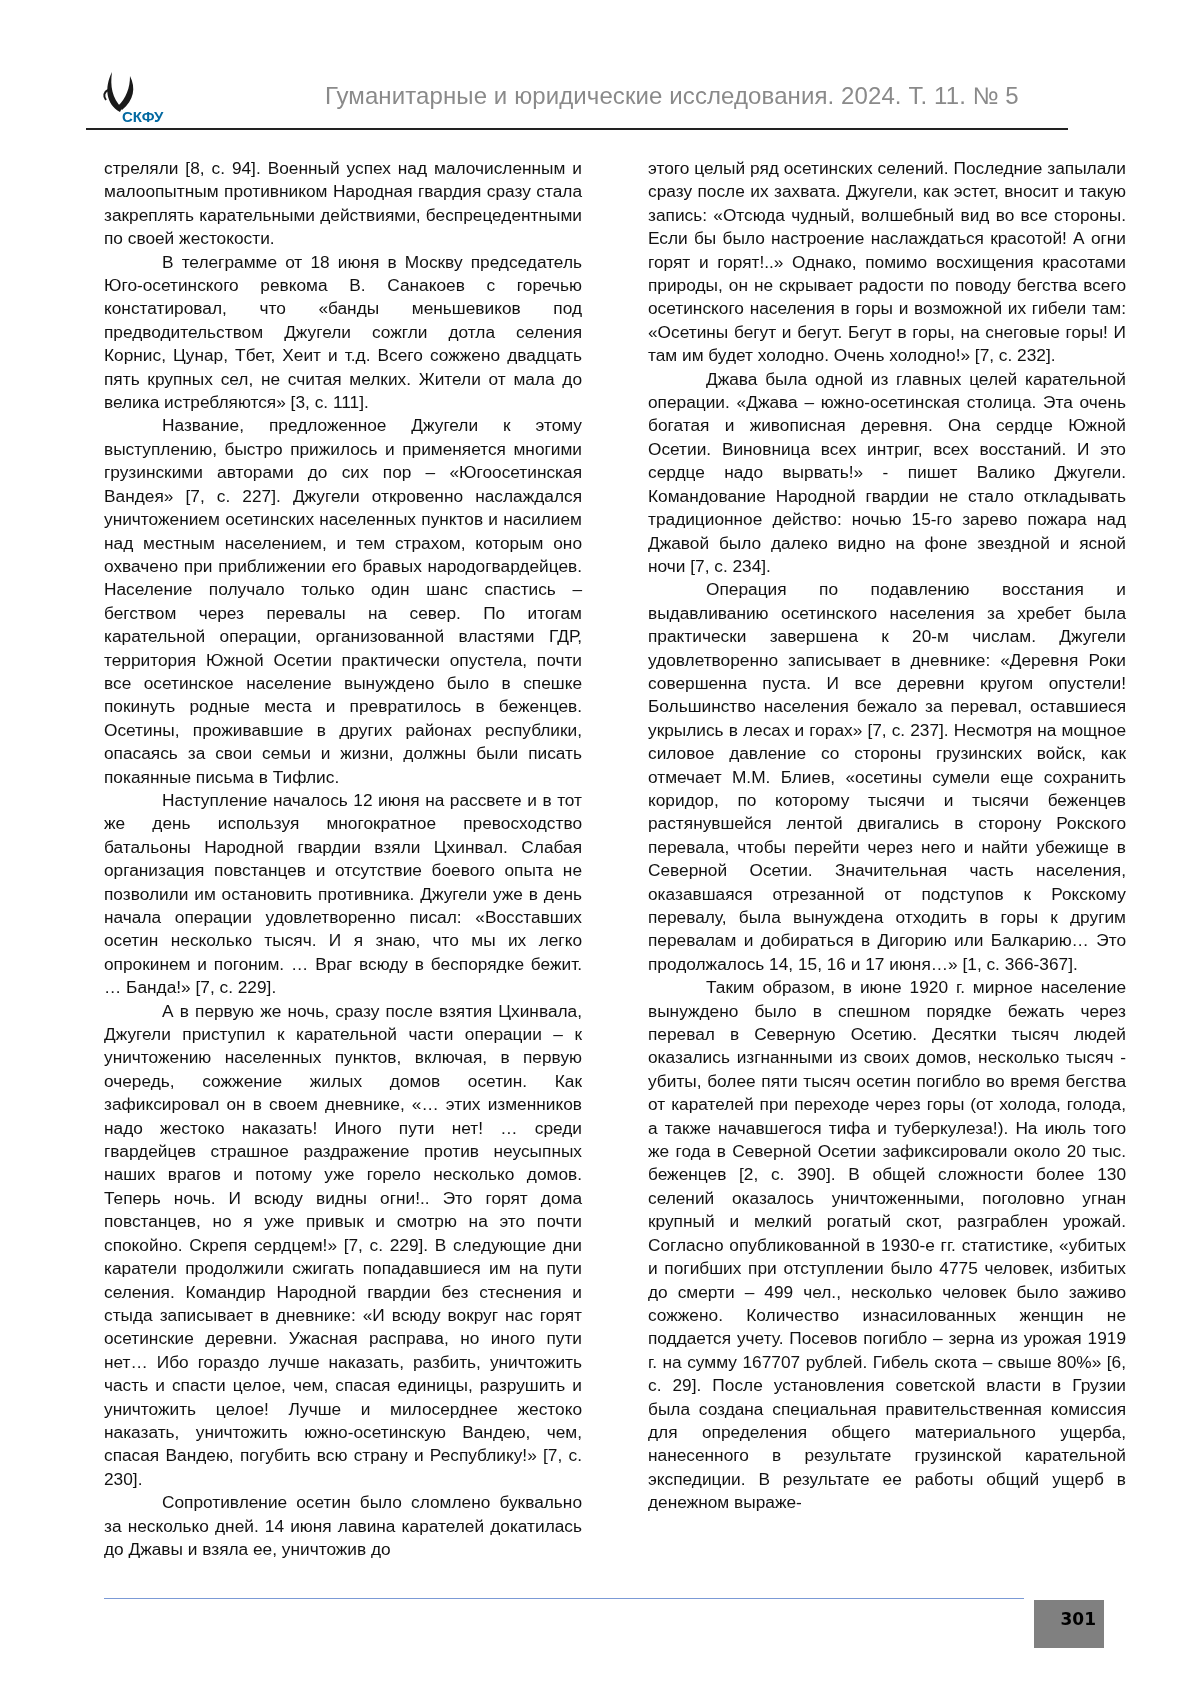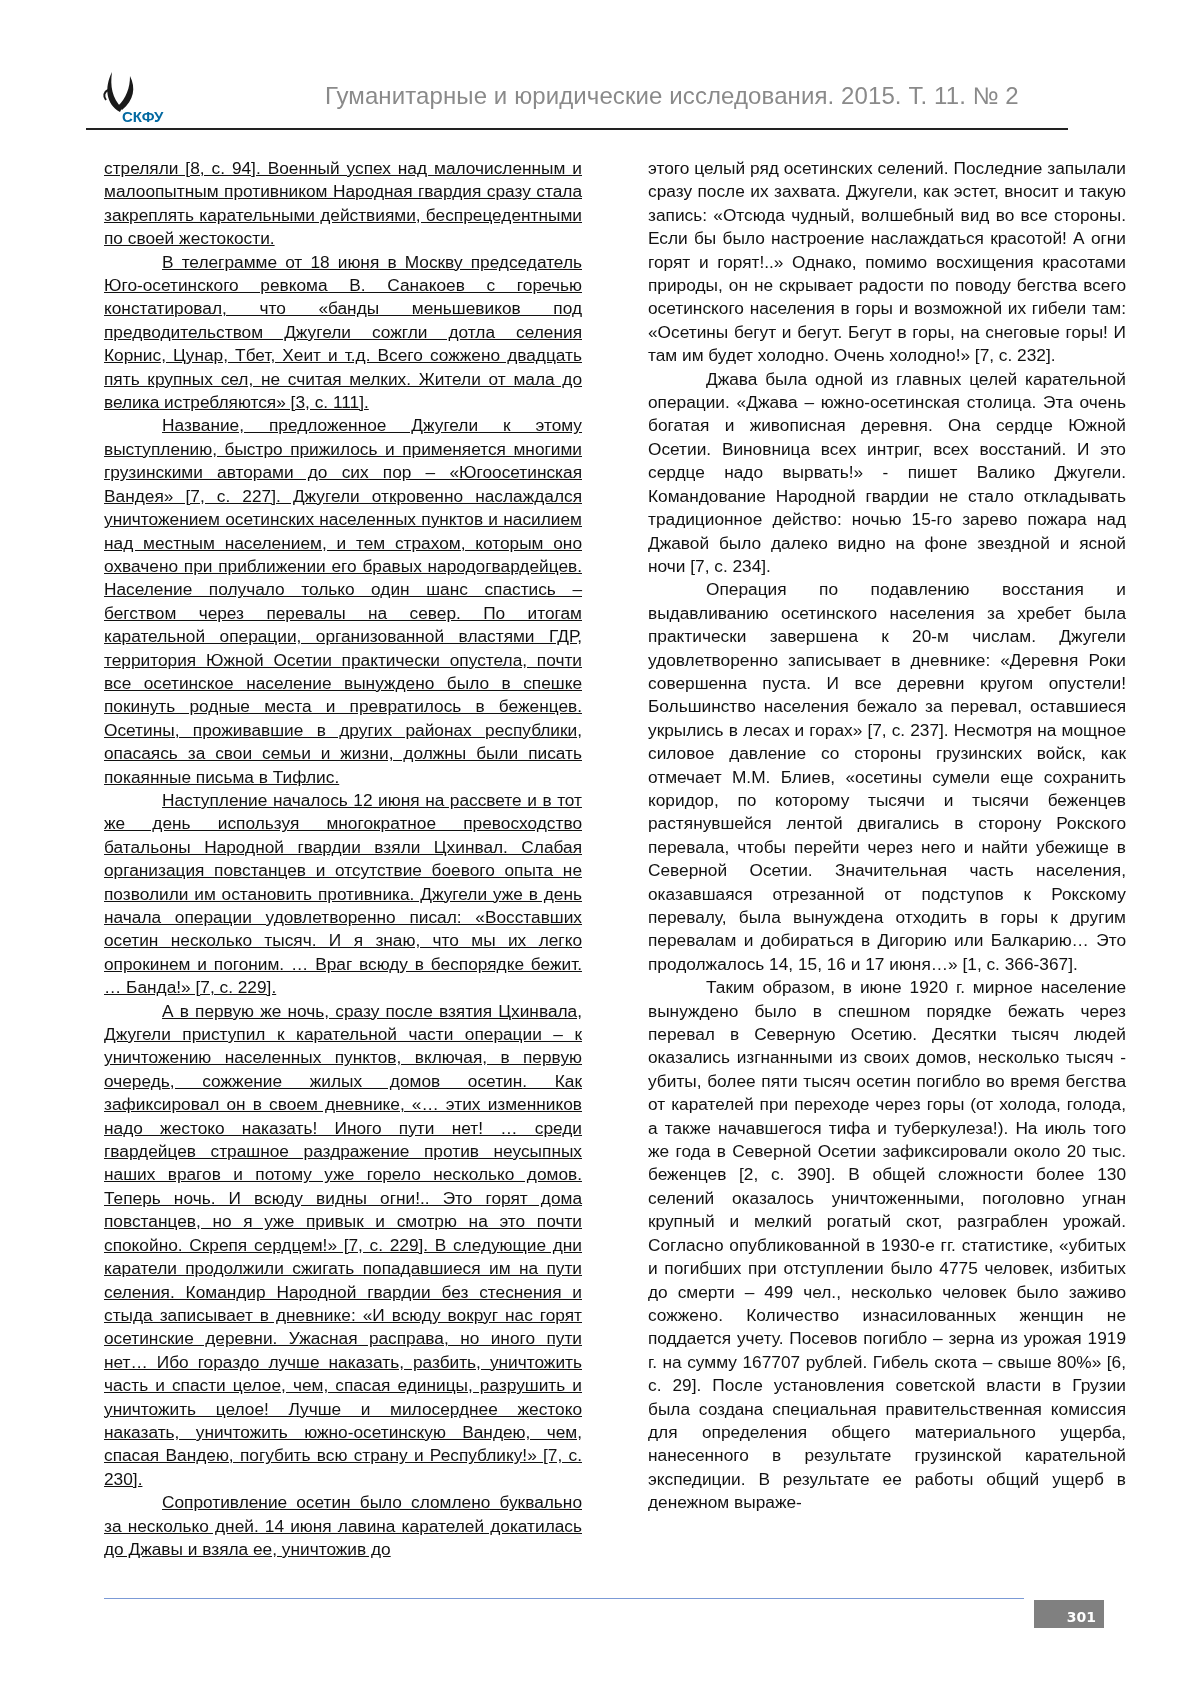--- a/index.html
+++ b/index.html
@@ -4,40 +4,40 @@
 <style>
   html, body { margin: 0; padding: 0; background: #ffffff; }
   body { width: 1200px; height: 1697px; position: relative; overflow: hidden; font-family: "Liberation Sans", sans-serif; color: #111; }
   .header { position: absolute; left: 0; top: 0; width: 1200px; height: 140px; }
   .logo { position: absolute; left: 100px; top: 70px; width: 80px; height: 56px; }
   .logo svg { position: absolute; left: 0; top: 0; }
   .logo-text { position: absolute; left: 22px; top: 38px; font-family: "Liberation Sans", sans-serif; font-weight: bold; font-size: 15px; color: #0369a1; letter-spacing: 0px; }
   .journal-title { position: absolute; left: 325px; top: 82px; font-size: 24px; color: #8a8a8a; font-family: "Liberation Sans", sans-serif; letter-spacing: 0.1px; }
   .header-rule { position: absolute; left: 86px; top: 128px; width: 982px; height: 0; border-top: 2px solid #222; }
   .col { position: absolute; top: 157px; width: 478px; font-size: 17.3px; line-height: 23.4px; text-align: justify; hyphens: manual; }
-  .col-left { left: 104px; text-decoration: underline; }
+  .col-left { left: 104px; }
   .col-right { left: 648px; }
   .col p { margin: 0; text-indent: 0; }
   .col p.indent { text-indent: 58px; }
   .footer-rule { position: absolute; left: 104px; top: 1598px; width: 920px; height: 0; border-top: 1.5px solid #7b9ad6; }
-  .page-badge { position: absolute; left: 1034px; top: 1600px; width: 70px; height: 28px; background: #808080; color: #ffffff; font-weight: bold; font-size: 14px; text-align: right; box-sizing: border-box; padding: 9px 8px 0 0; font-family: "DejaVu Sans", sans-serif; }
+  .page-badge { position: absolute; left: 1034px; top: 1600px; width: 70px; height: 48px; background: #808080; color: #000000; font-weight: bold; font-size: 17px; text-align: right; box-sizing: border-box; padding: 9px 8px 0 0; font-family: "DejaVu Sans", sans-serif; }
 </style>
 </head>
 <body>
 
 <div class="header">
   <div class="logo">
     <svg width="40" height="44" viewBox="0 0 40 44">
       <path d="M20 42 C6 34 4 18 12 2 C10 16 12 28 22 38 Z" fill="#1a1a1a"></path>
       <path d="M22 40 C34 30 36 18 30 6 C30 18 26 28 18 36 Z" fill="#1a1a1a"></path>
       <path d="M8 20 C4 22 3 26 6 30" stroke="#1a1a1a" stroke-width="2" fill="none"></path>
     </svg>
     <span class="logo-text">СКФУ</span>
   </div>
-  <div class="journal-title">Гуманитарные и юридические исследования. 2015. Т. 11. № 2</div>
+  <div class="journal-title">Гуманитарные и юридические исследования. 2024. Т. 11. № 5</div>
   <div class="header-rule"></div>
 </div>
 
 <div class="col col-left">
   <p>стреляли [8, с. 94]. Военный успех над малочисленным и малоопытным противником Народная гвардия сразу стала закреплять карательными действиями, беспрецедентными по своей жестокости.</p>
   <p class="indent">В телеграмме от 18 июня в Москву председатель Юго-осетинского ревкома В. Санакоев с горечью констатировал, что «банды меньшевиков под предводительством Джугели сожгли дотла селения Корнис, Цунар, Тбет, Хеит и т.д. Всего сожжено двадцать пять крупных сел, не считая мелких. Жители от мала до велика истребляются» [3, с. 111].</p>
   <p class="indent">Название, предложенное Джугели к этому выступлению, быстро прижилось и применяется многими грузинскими авторами до сих пор – «Югоосетинская Вандея» [7, с. 227]. Джугели откровенно наслаждался уничтожением осетинских населенных пунктов и насилием над местным населением, и тем страхом, которым оно охвачено при приближении его бравых народогвардейцев. Население получало только один шанс спастись – бегством через перевалы на север. По итогам карательной операции, организованной властями ГДР, территория Южной Осетии практически опустела, почти все осетинское население вынуждено было в спешке покинуть родные места и превратилось в беженцев. Осетины, проживавшие в других районах республики, опасаясь за свои семьи и жизни, должны были писать покаянные письма в Тифлис.</p>
   <p class="indent">Наступление началось 12 июня на рассвете и в тот же день используя многократное превосходство батальоны Народной гвардии взяли Цхинвал. Слабая организация повстанцев и отсутствие боевого опыта не позволили им остановить противника. Джугели уже в день начала операции удовлетворенно писал: «Восставших осетин несколько тысяч. И я знаю, что мы их легко опрокинем и погоним. … Враг всюду в беспорядке бежит. … Банда!» [7, с. 229].</p>
   <p class="indent">А в первую же ночь, сразу после взятия Цхинвала, Джугели приступил к карательной части операции – к уничтожению населенных пунктов, включая, в первую очередь, сожжение жилых домов осетин. Как зафиксировал он в своем дневнике, «… этих изменников надо жестоко наказать! Иного пути нет! … среди гвардейцев страшное раздражение против неусыпных наших врагов и потому уже горело несколько домов. Теперь ночь. И всюду видны огни!.. Это горят дома повстанцев, но я уже привык и смотрю на это почти спокойно. Скрепя сердцем!» [7, с. 229]. В следующие дни каратели продолжили сжигать попадавшиеся им на пути селения. Командир Народной гвардии без стеснения и стыда записывает в дневнике: «И всюду вокруг нас горят осетинские деревни. Ужасная расправа, но иного пути нет… Ибо гораздо лучше наказать, разбить, уничтожить часть и спасти целое, чем, спасая единицы, разрушить и уничтожить целое! Лучше и милосерднее жестоко наказать, уничтожить южно-осетинскую Вандею, чем, спасая Вандею, погубить всю страну и Республику!» [7, с. 230].</p>
   <p class="indent">Сопротивление осетин было сломлено буквально за несколько дней. 14 июня лавина карателей докатилась до Джавы и взяла ее, уничтожив до</p>

